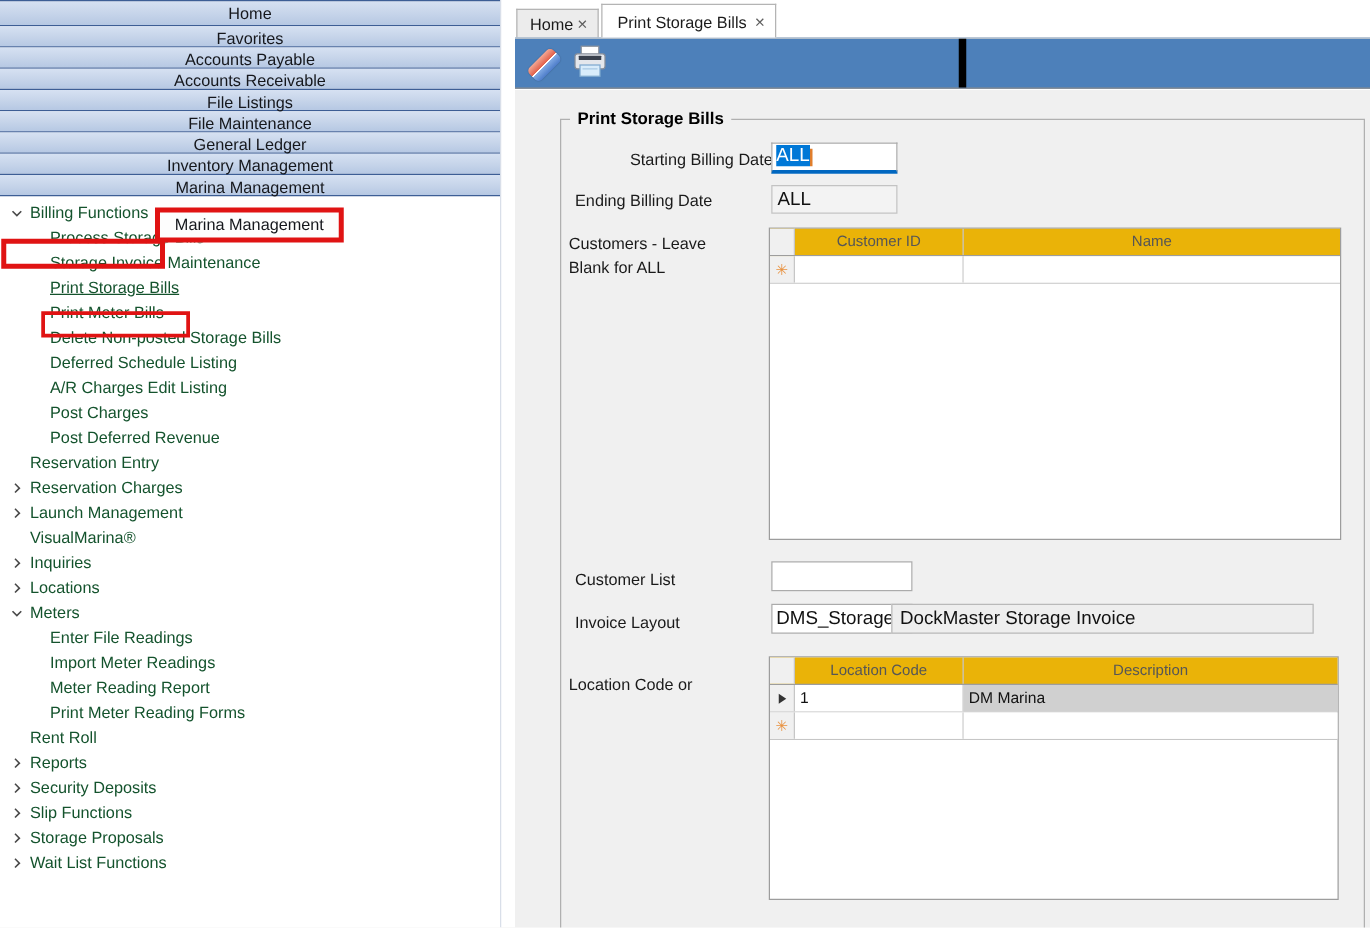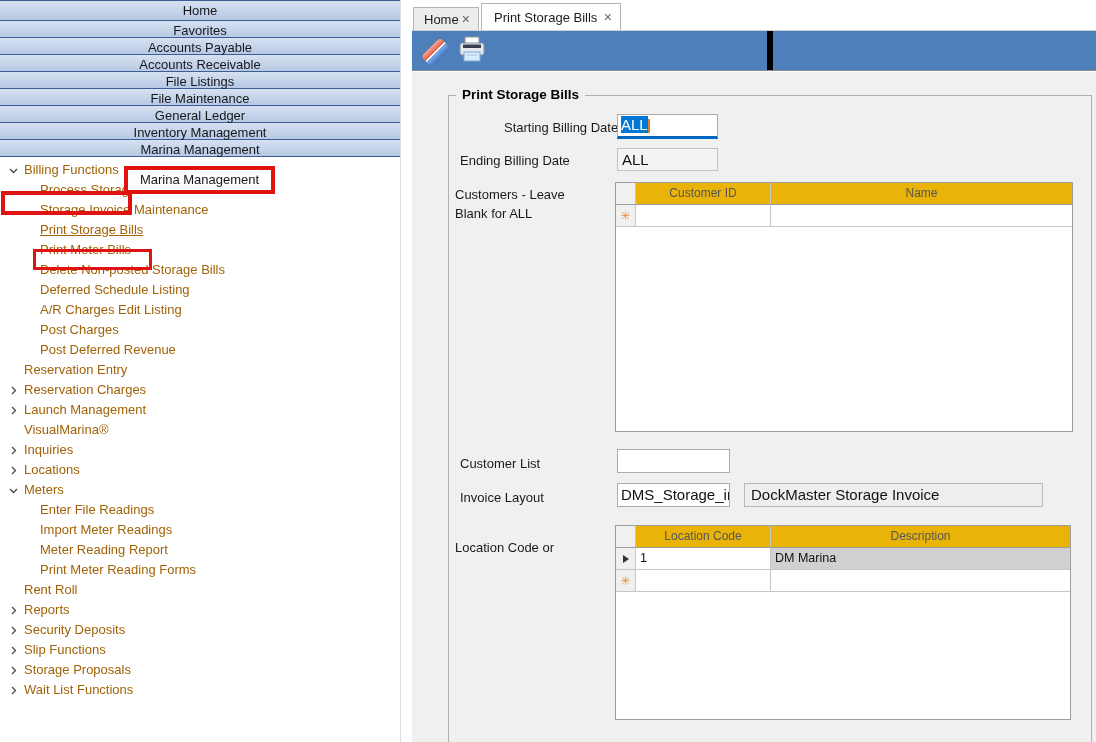--- a/index.html
+++ b/index.html
@@ -6,21 +6,21 @@
   html,body { width:1096px; height:742px; }
   body { position:relative; background:#fff; font-family:"Liberation Sans", sans-serif; overflow:hidden; }
 
   
   .nav { position:absolute; left:0; top:0; width:401px; height:742px; background:#fff; border-right:1px solid #d9dfe9; }
   .acc-header { height:21px; border-top:1px solid #3d5e95; border-bottom:1px solid #3d5e95;
     background:linear-gradient(180deg,#d6e1f2 0%,#c7d5ea 50%,#b6c8e3 100%);
     text-align:center; font-size:13px; color:#15171c; line-height:19px; cursor:pointer; }
   .acc-header + .acc-header { border-top:none; height:17px; }
   .tree { padding-top:3px; }
-  .tree-item { height:20px; line-height:20px; font-size:13px; color:#a16207; position:relative; white-space:nowrap; cursor:pointer; }
+  .tree-item { height:20px; line-height:20px; font-size:13px; color:#14532d; position:relative; white-space:nowrap; cursor:pointer; }
   .lvl0 { padding-left:24px; }
   .lvl1 { padding-left:40px; }
   .chev { position:absolute; left:6px; top:0; width:15px; height:20px; display:flex; align-items:center; justify-content:center; }
   .sel-underline { text-decoration:underline; }
 
   
   .ann { position:absolute; border:4px solid #e01313; z-index:6; }
   .ann-marina { left:124px; top:166px; width:151px; height:28px; background:#fdfdfd;
     text-align:center; font-size:13px; line-height:20px; color:#15171c; }
   .ann-billing { left:1px; top:191px; width:131px; height:24px; }
@@ -55,21 +55,21 @@
 
   .inp-start { left:617px; top:114px; width:101px; height:25px; background:#fff;
     border:1px solid #ababab; border-bottom:3px solid #0067c0; line-height:20px; padding-left:3px; }
   .sel-text { background:#0078d7; color:#fff; }
   .caret { display:inline-block; width:2px; height:14px; background:#e07e2c; vertical-align:text-bottom; }
   .inp-end { left:617px; top:148px; width:101px; height:23px; background:#f3f3f3;
     border:1px solid #c3c3c3; line-height:21px; padding-left:4px; }
   .inp-custlist { left:617px; top:449px; width:113px; height:24px; background:#fff; border:1px solid #ababab; }
   .inp-invoice { left:617px; top:483px; width:113px; height:24px; background:#fff; border:1px solid #ababab;
     line-height:22px; padding-left:3px; white-space:nowrap; overflow:hidden; }
-  .ro-invoice { left:744px; top:483px; width:299px; height:24px; background:#eeeeee; border:1px solid #b9b9b9;
+  .ro-invoice { left:713px; top:483px; width:338px; height:24px; background:#eeeeee; border:1px solid #b9b9b9;
     line-height:22px; padding-left:6px; }
 
   
   .grid { position:absolute; background:#fff; border:1px solid #9d9d9d; z-index:2; }
   .grid-cust { left:615px; top:182px; width:458px; height:250px; }
   .grid-loc  { left:615px; top:525px; width:456px; height:195px; }
   .g-head { display:flex; height:22px; background:#eab308; border-bottom:1px solid #9d9d9d; }
   .g-row  { display:flex; height:22px; border-bottom:1px solid #c6c6c6; }
   .g-corner { width:20px; border-right:1px solid #c6c6c6; background:#f0f0f0; flex:none;
     display:flex; align-items:center; justify-content:center; }

